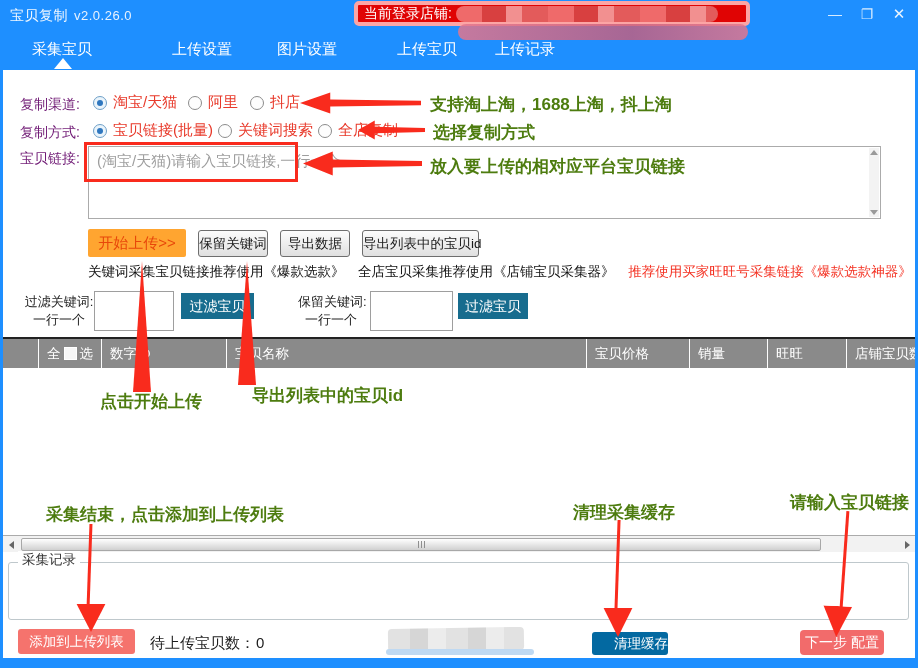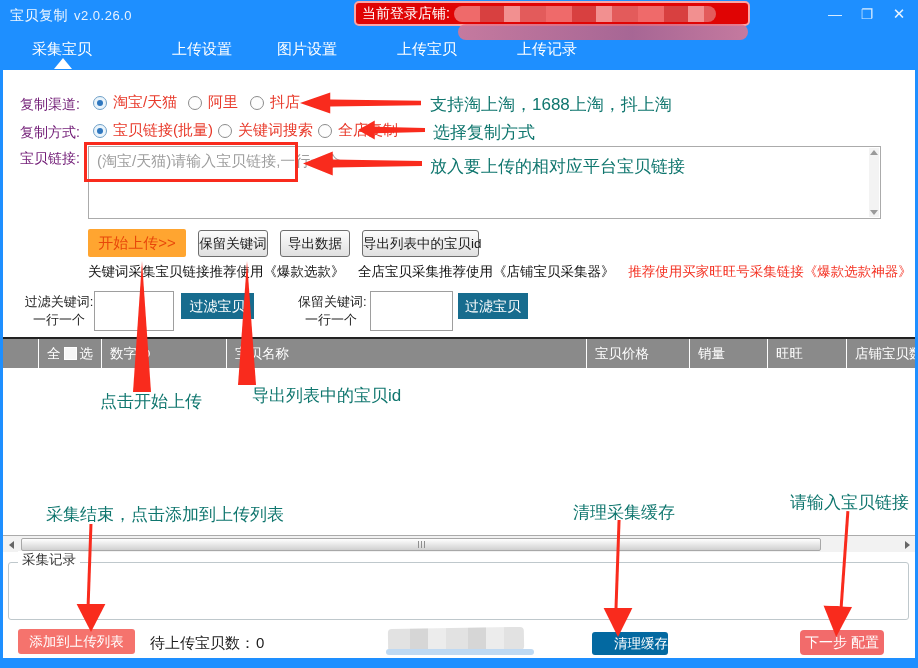--- a/index.html
+++ b/index.html
@@ -9,38 +9,38 @@
     font-family:"Liberation Sans","DejaVu Sans",sans-serif; background:#ffffff;
   }
   .abs { position:absolute; }
 
   
   .titlebar { left:0; top:0; width:918px; height:30px; background:#1e8fff; z-index:5; }
   .app-title { left:10px; top:7px; color:#f2f8ff; font-size:14px; letter-spacing:.5px; }
   .app-version { margin-left:6px; font-size:13px; color:#e8f2ff; }
   .login-banner {
     left:354px; top:1px; width:396px; height:25px; background:#e00404;
-    border:2px solid #fca5a5; border-radius:5px; display:flex; align-items:center; z-index:6;
+    border:4px solid #fca5a5; border-radius:5px; display:flex; align-items:center; z-index:6;
   }
   .login-banner-label { color:#ffffff; font-size:14px; margin-left:6px; white-space:nowrap; }
   .login-redact {
     height:16px; width:262px; margin-left:4px; border-radius:8px;
     background:repeating-linear-gradient(90deg,#ef6a6a 0 26px,#d84040 26px 50px,#f29090 50px 66px,#e35b5b 66px 92px);
   }
   .banner-smear {
     left:458px; top:24px; width:290px; height:16px; border-radius:9px; z-index:6;
     background:linear-gradient(90deg,rgba(226,118,142,.85),rgba(201,92,122,.8) 60%,rgba(226,118,142,.85));
   }
   .win-controls { right:10px; top:4px; display:flex; gap:14px; z-index:7; }
   .win-btn { width:18px; height:20px; color:#d6ebff; font-size:14px; text-align:center; line-height:20px; }
   .win-btn.close { font-size:15px; color:#eaf5ff; }
 
   .tabbar { left:0; top:30px; width:918px; height:40px; background:#1e8fff; z-index:5; }
   .tab { position:absolute; top:10px; width:80px; text-align:center; color:#ffffff; font-size:15px; white-space:nowrap; }
-  .tab.t0 { left:22px; } .tab.t1 { left:162px; } .tab.t2 { left:267px; } .tab.t3 { left:387px; } .tab.t4 { left:507px;text-align:center; }
+  .tab.t0 { left:22px; } .tab.t1 { left:162px; } .tab.t2 { left:267px; } .tab.t3 { left:387px; } .tab.t4 { left:485px;text-align:center; }
   .tab-caret {
     left:54px; top:58px; width:0; height:0; z-index:6;
     border-left:9px solid transparent; border-right:9px solid transparent; border-bottom:11px solid #ffffff;
   }
 
   .content-bg { left:3px; top:70px; width:912px; height:588px; background:#ffffff; }
   .border-left  { left:0; top:0; width:3px; height:668px; background:#1e8fff; z-index:9; }
   .border-right { left:915px; top:0; width:3px; height:668px; background:#1e8fff; z-index:9; }
   .border-bottom{ left:0; top:658px; width:918px; height:10px; background:#1e8fff; z-index:9; }
 
@@ -94,21 +94,21 @@
   .thead {
     left:3px; top:337px; width:912px; height:31px; background:#8a8a8a; border-top:2px solid #222;
     display:flex; color:#ffffff; font-size:13.5px; z-index:1;
   }
   .th { border-right:1px solid #fdfdfd; line-height:29px; padding-left:8px; white-space:nowrap; overflow:hidden; display:flex; align-items:center; gap:3px; }
   .c0{ width:36px; } .c1{ width:63px; } .c2{ width:125px; } .c3{ width:360px; } .c4{ width:103px; } .c5{ width:78px; } .c6{ width:79px; } .c7{ flex:1; border-right:none; }
   .sel-all-box { width:13px; height:13px; background:#f7f7f7; border:1px solid #ffffff; flex:0 0 auto; }
   .tbody { left:3px; top:368px; width:912px; height:167px; background:#ffffff; }
 
   
-  .ann { color:#0f766e; font-weight:normal; white-space:nowrap; z-index:8; }
+  .ann { color:#4d7c0f; font-weight:bold; white-space:nowrap; z-index:8; }
   .ann-17 { font-size:17px; }
   .arrow-left { background:#f92b1d; z-index:8;
     clip-path:polygon(0 50%,25% 2%,25% 34%,100% 40%,100% 60%,25% 66%,25% 98%); }
   .aL1 { left:300px; top:92px;  width:121px; height:22px; }
   .aL2 { left:358px; top:120px; width:67px;  height:20px; }
   .aL3 { left:303px; top:151px; width:119px; height:25px; }
   .ann-channel { left:430px; top:93px; }
   .ann-mode    { left:433px; top:121px; }
   .ann-link    { left:430px; top:155px; }
   .red-box { left:84px; top:142px; width:214px; height:40px; border:3px solid #f92b1d; z-index:3; }

